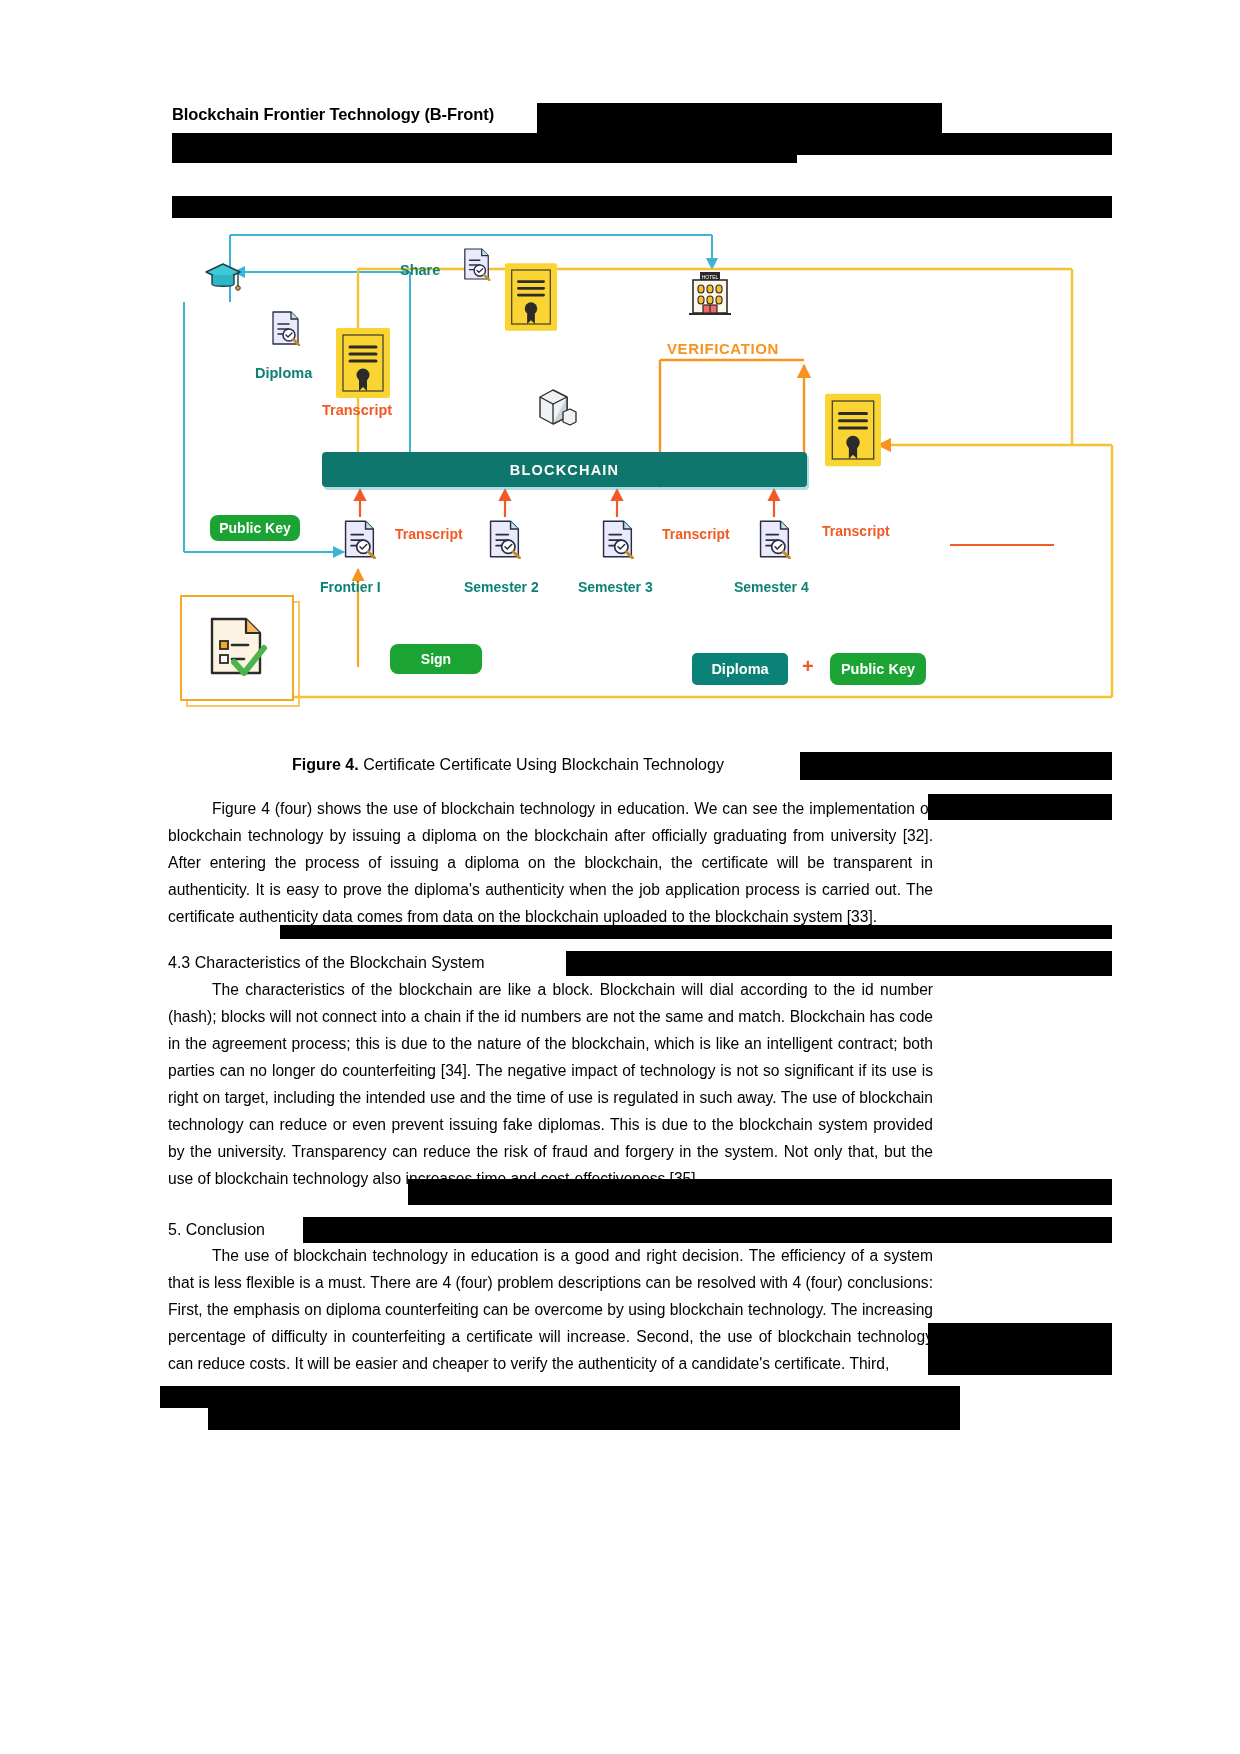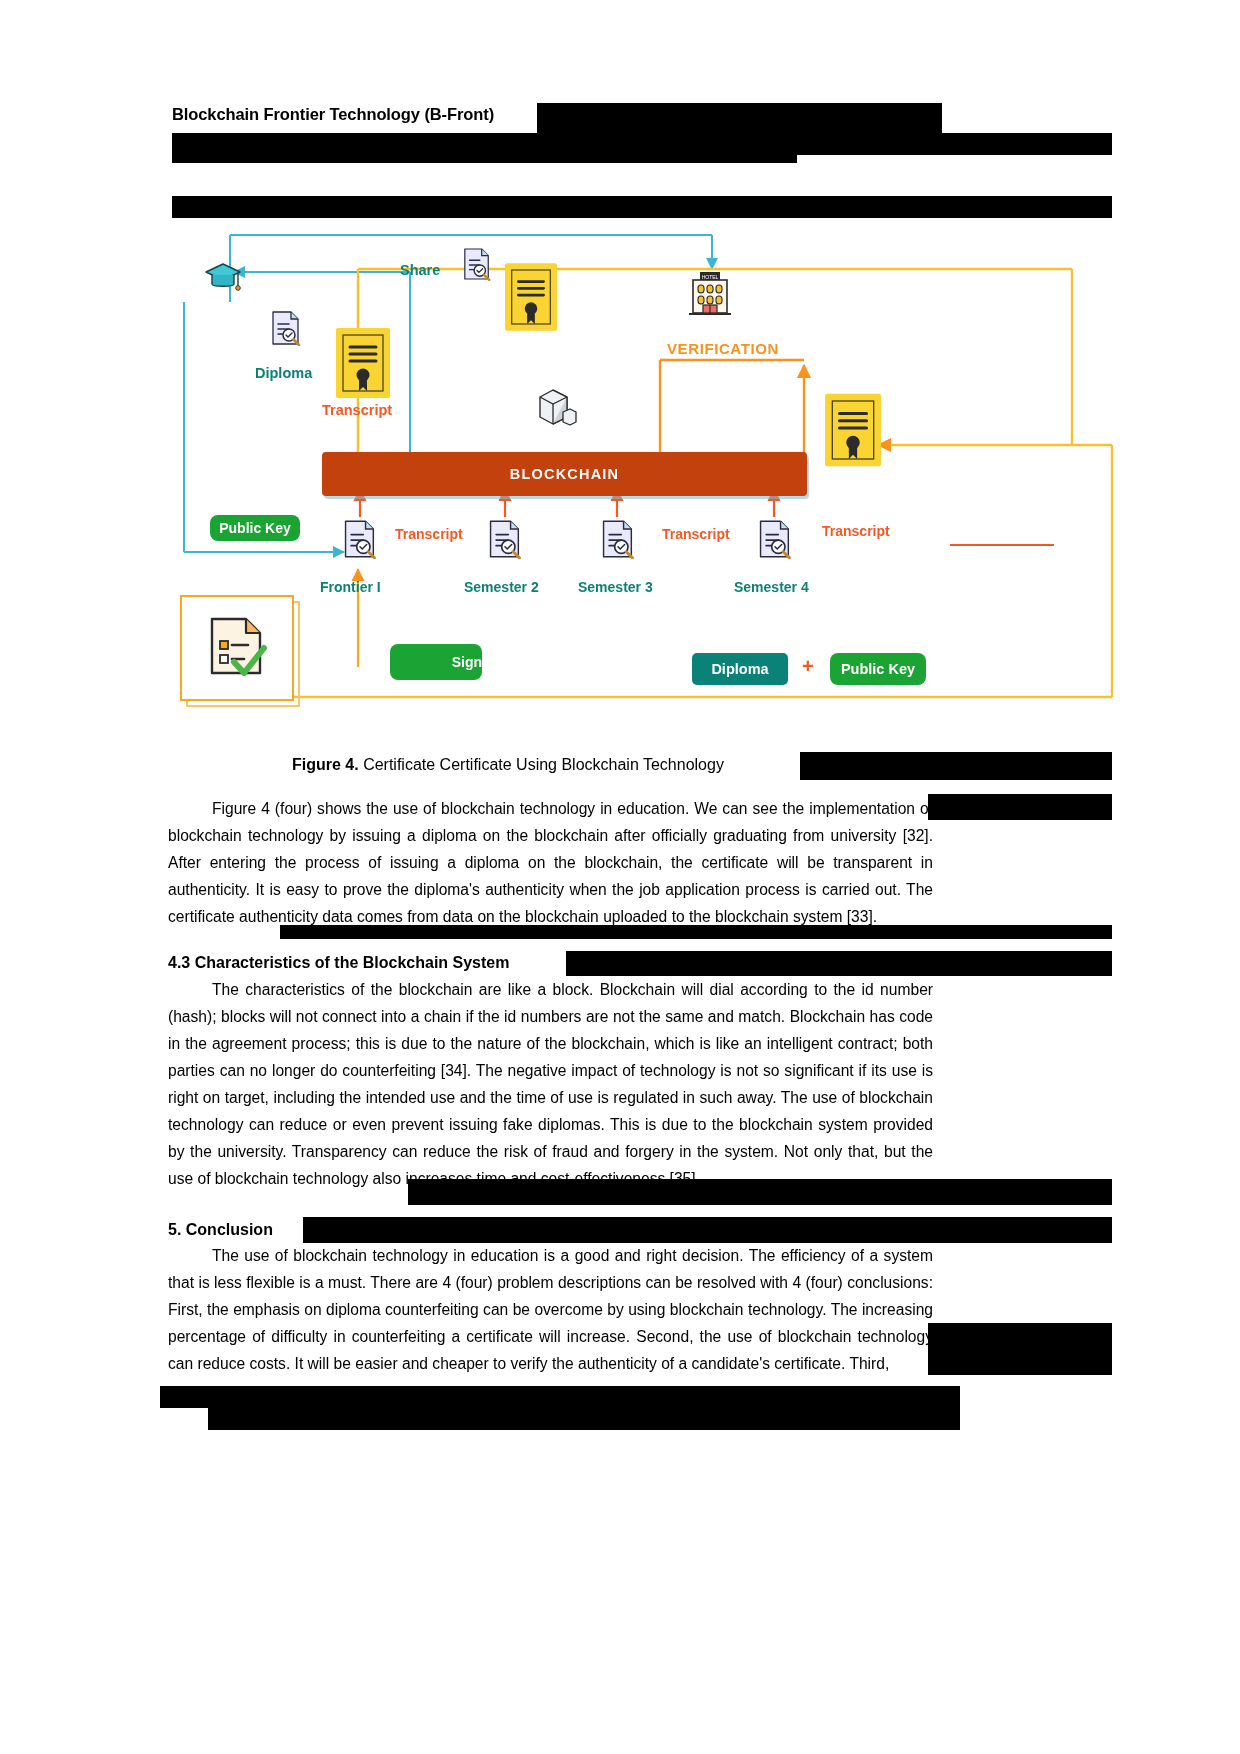--- a/index.html
+++ b/index.html
@@ -26,42 +26,42 @@
   .lbl-orange2{color:#f7931e;margin-left:8px;}
 
   
   .badge{position:absolute;display:flex;align-items:center;justify-content:center;
          color:#fff;font-weight:bold;border-radius:5px;white-space:nowrap;}
   .badge.green{background:#1ba334;border-radius:8px;}
   .badge.teal{background:#0b8278;}
   .plus{position:absolute;color:#f15a24;font-weight:bold;font-size:20px;}
 
   
-  .bcbar{position:absolute;left:150px;top:255px;width:485px;height:44px;background:#c2410c;
+  .bcbar{position:absolute;left:150px;top:255px;width:485px;height:35px;background:#0f766e;
          border-radius:4px;box-shadow:2px 3px 0 rgba(120,190,215,.55);
          display:flex;align-items:center;justify-content:center;}
   .bcbar span{color:#fff;font-weight:bold;font-size:14.5px;letter-spacing:1.2px;}
 
   
   .icon{position:absolute;}
 
   
   .orangebox{position:absolute;left:8px;top:398px;width:110px;height:102px;
              border:2.5px solid #f7a823;background:#fff;}
   .orangebox-shadow{position:absolute;left:14px;top:404px;width:110px;height:102px;border:2.5px solid #f7c66b;}
 
   
   .caption{position:absolute;left:292px;top:756px;font-size:16px;white-space:nowrap;}
   .caption b{font-weight:bold;}
 
   
   .col{position:absolute;left:168px;width:760px;font-size:15.6px;line-height:27px;text-align:justify;}
   .col p{margin:0;}
   .indent{text-indent:44px;}
-  h3.sec{position:absolute;left:168px;font-size:16px;font-weight:bold;margin:0;white-space:nowrap;}
+  h3.sec{position:absolute;left:168px;font-size:16px;font-weight:normal;margin:0;white-space:nowrap;}
 </style>
 </head>
 <body>
 
 <div class="page">
 
   <div class="runhead">Blockchain Frontier Technology (B-Front)</div>
   <div class="redact" style="left:537px;top:103px;width:405px;height:30px;"></div>
   <div class="redact" style="left:172px;top:133px;width:625px;height:30px;"></div>
   <div class="redact" style="left:797px;top:133px;width:315px;height:22px;"></div>
@@ -275,21 +275,21 @@
       <div class="flabel lbl-orange" style="left:650px;top:326px;font-size:14px;">Transcript</div>
 
       <div class="flabel lbl-teal" style="left:148px;top:382px;font-size:14px;">Frontier I</div>
       <div class="flabel lbl-teal" style="left:292px;top:382px;font-size:14px;">Semester 2</div>
       <div class="flabel lbl-teal" style="left:406px;top:382px;font-size:14px;">Semester 3</div>
       <div class="flabel lbl-teal" style="left:562px;top:382px;font-size:14px;">Semester 4</div>
 
       <div class="badge green" style="left:38px;top:318px;width:90px;height:26px;font-size:14px;">
         <span>Public Key</span>
       </div>
-      <div class="badge green" style="left:218px;top:447px;width:92px;height:36px;font-size:14px;justify-content:flex-end;">
+      <div class="badge green" style="left:218px;top:447px;width:92px;height:30px;font-size:14px;">
         <span>Sign</span>
       </div>
       <div class="badge teal" style="left:520px;top:456px;width:96px;height:32px;font-size:14.5px;">
         <span>Diploma</span>
       </div>
       <div class="plus" style="left:630px;top:458px;">+</div>
       <div class="badge green" style="left:658px;top:456px;width:96px;height:32px;font-size:14.5px;">
         <span>Public Key</span>
       </div>
 

